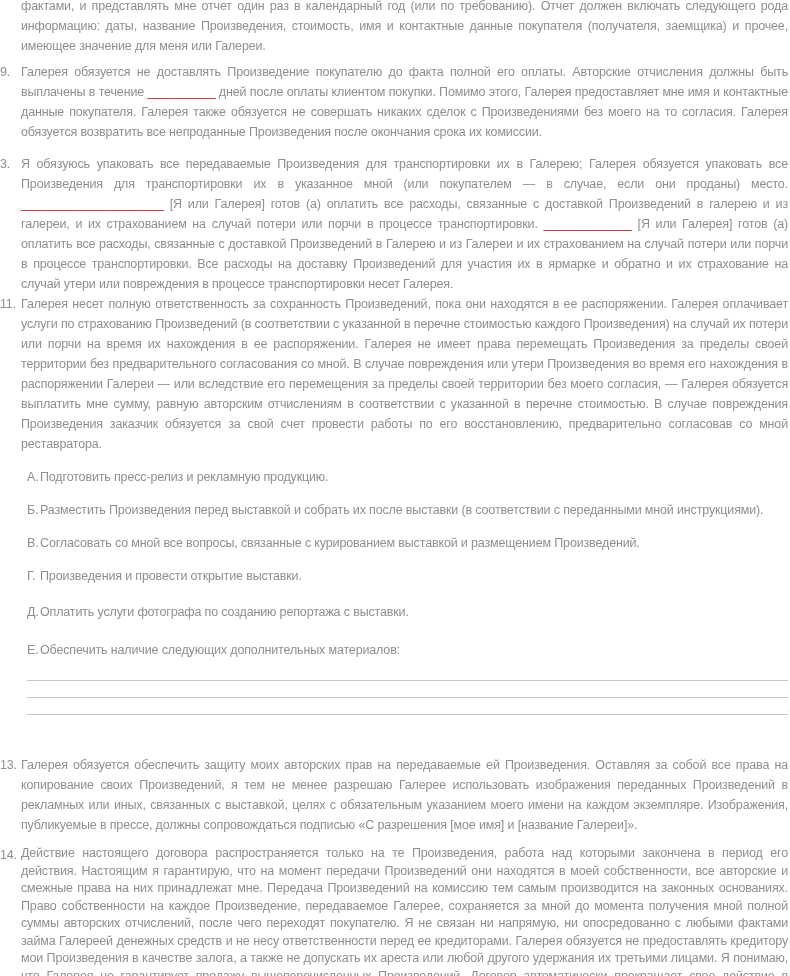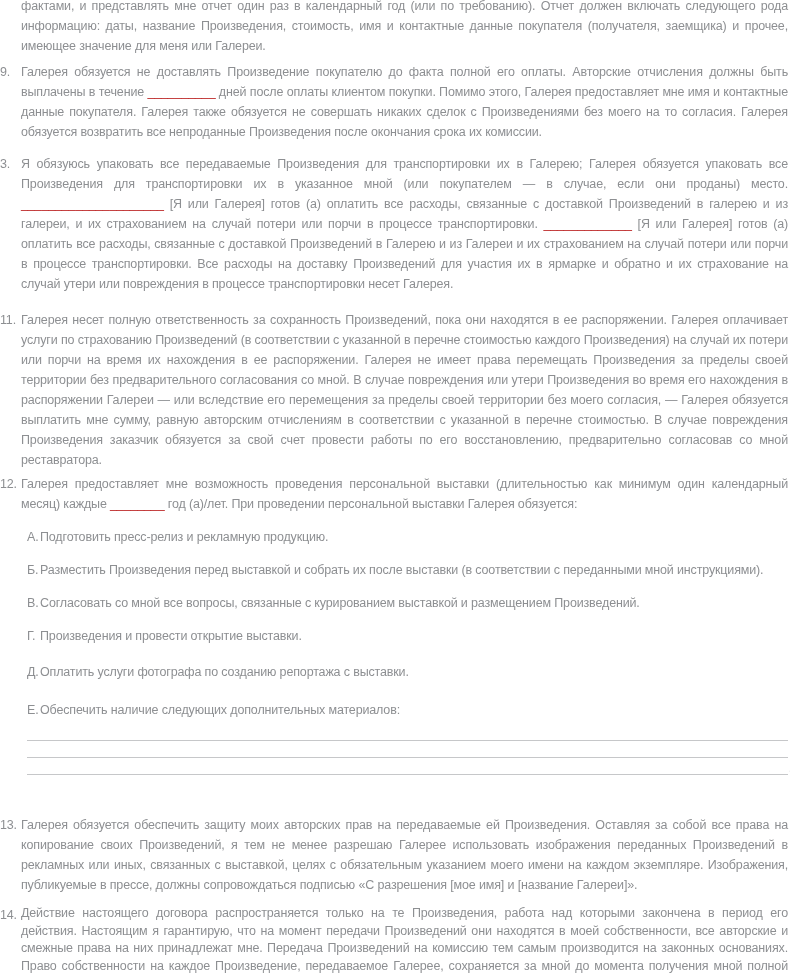--- a/index.html
+++ b/index.html
@@ -22,21 +22,21 @@
   }
   .frag { margin:0; padding-left:21px; }
   .item { position:relative; padding-left:21px; margin:0; }
   .item .num {
     position:absolute; left:0; top:0; width:17px;
     text-align:left; white-space:nowrap;
   }
   .item .body { margin:0; }
   .c9  { margin-top:6px; }
   .c10 { margin-top:12px; }
-  .c11 { margin-top:16px; }
+  .c11 { margin-top:0; }
   .c12 { margin-top:4px; }
   .c13 { margin-top:40px; }
   .c14 { margin-top:10px; }
   .c14 .body { line-height:17.5px; }
   .sub { position:relative; padding-left:40px; margin:13px 0 0 0; }
   .sub .letter { position:absolute; left:27px; top:0; }
   .sub-a { margin-top:12px; }
   .sub-d { margin-top:16px; }
   .sub-e { margin-top:18px; }
   .rules { margin-left:27px; }
@@ -68,24 +68,20 @@
     <div class="item c10">
       <span class="num">3.</span>
       <p class="body has-blanks">Я обязуюсь упаковать все передаваемые Произведения для транспортировки их в Галерею; Галерея обязуется упаковать все Произведения для транспортировки их в указанное мной (или покупателем — в случае, если они проданы) место. <span class="blank">_____________________</span> [Я или Галерея] готов (а) оплатить все расходы, связанные с доставкой Произведений в галерею и из галереи, и их страхованием на случай потери или порчи в процессе транспортировки. <span class="blank">_____________</span> [Я или Галерея] готов (а) оплатить все расходы, связанные с доставкой Произведений в Галерею и из Галереи и их страхованием на случай потери или порчи в процессе транспортировки. Все расходы на доставку Произведений для участия их в ярмарке и обратно и их страхование на случай утери или повреждения в процессе транспортировки несет Галерея.</p>
     </div>
 
     <div class="item c11">
       <span class="num">11.</span>
       <p class="body">Галерея несет полную ответственность за сохранность Произведений, пока они находятся в ее распоряжении. Галерея оплачивает услуги по страхованию Произведений (в соответствии с указанной в перечне стоимостью каждого Произведения) на случай их потери или порчи на время их нахождения в ее распоряжении. Галерея не имеет права перемещать Произведения за пределы своей территории без предварительного согласования со мной. В случае повреждения или утери Произведения во время его нахождения в распоряжении Галереи — или вследствие его перемещения за пределы своей территории без моего согласия, — Галерея обязуется выплатить мне сумму, равную авторским отчислениям в соответствии с указанной в перечне стоимостью. В случае повреждения Произведения заказчик обязуется за свой счет провести работы по его восстановлению, предварительно согласовав со мной реставратора.</p>
     </div>
 
-    <div class="item c12">
-      <span class="num">12.</span>
-      <p class="body has-blanks">Галерея предоставляет мне возможность проведения персональной выставки (длительностью как минимум один календарный месяц) каждые <span class="blank">________</span> год (а)/лет. При проведении персональной выставки Галерея обязуется:</p>
-    </div>
 
     <div class="sub sub-a">
       <span class="letter">А.</span>
       <p class="body">Подготовить пресс-релиз и рекламную продукцию.</p>
     </div>
 
     <div class="sub">
       <span class="letter">Б.</span>
       <p class="body">Разместить Произведения перед выставкой и собрать их после выставки (в соответствии с переданными мной инструкциями).</p>
     </div>

